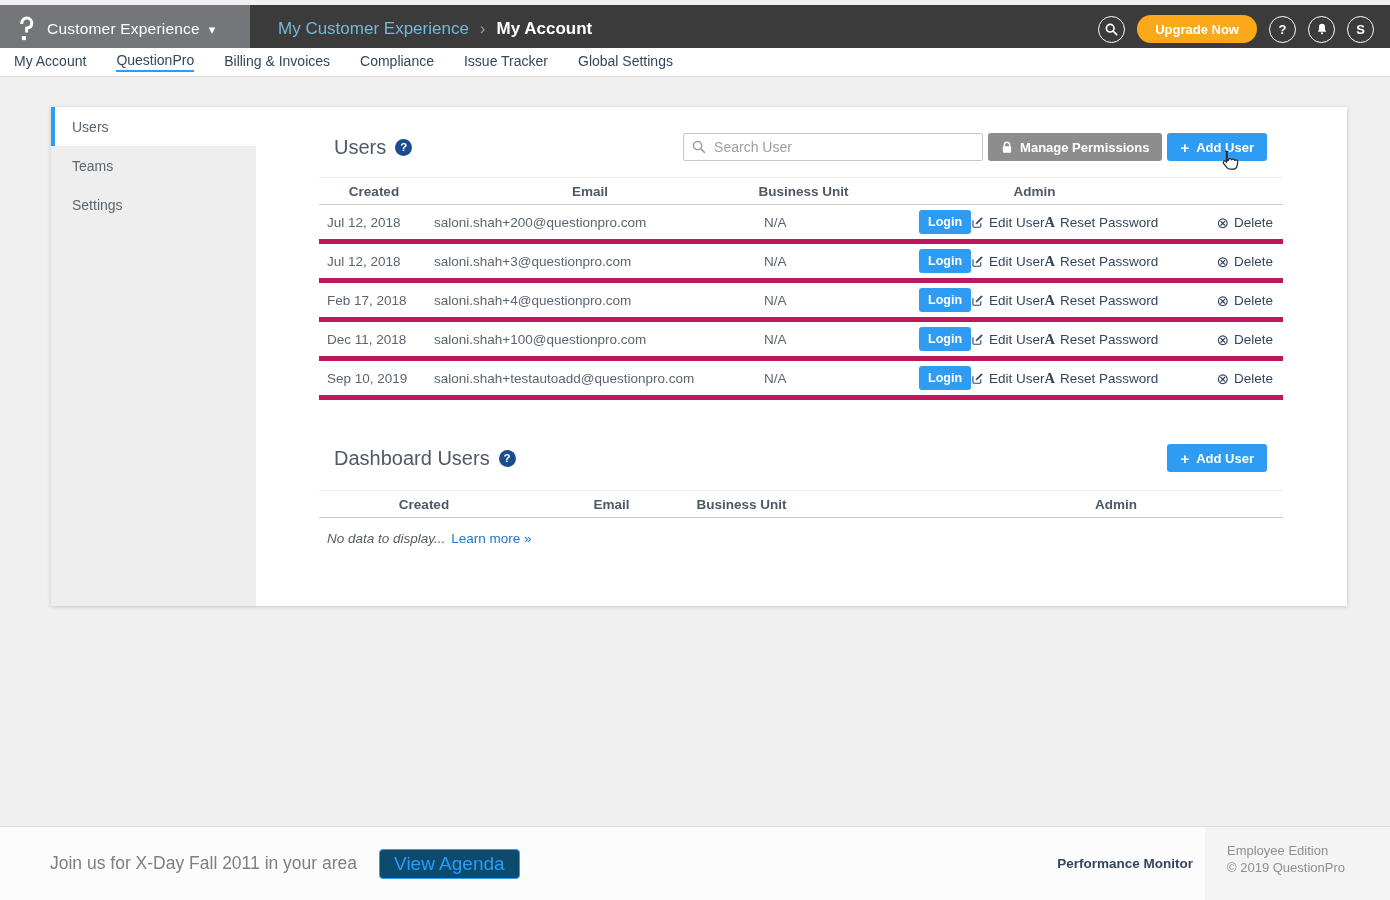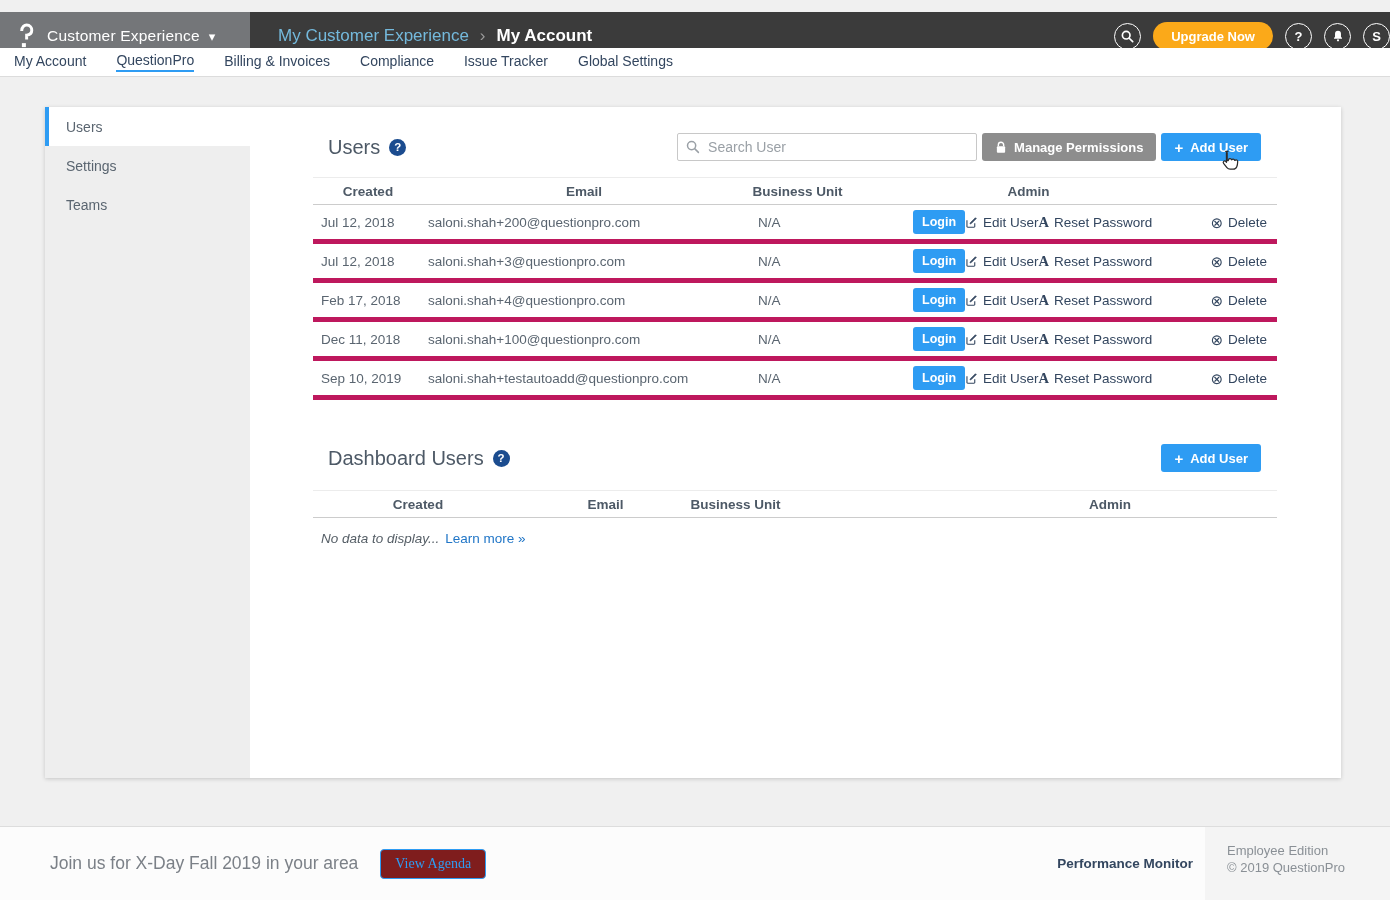--- a/index.html
+++ b/index.html
@@ -6,40 +6,40 @@
     --accent-blue:#2e9cf3; --upgrade-orange:#fba919; --header-gray:#747679;
     --header-dark:#3b3b3b; --breadcrumb-blue:#74b9dc; --navy-text:#33465f;
     --heading-text:#4d5966; --body-text:#5a6570; --muted-text:#7d838a;
     --help-icon-blue:#1b4c8f; --link-blue:#2176c7; --page-bg:#f0f0f0; --sidebar-gray:#eeeeee;
   }
   *{margin:0;padding:0;box-sizing:border-box;}
   html,body{width:1390px;height:900px;overflow:hidden;}
   body{font-family:"Liberation Sans",sans-serif;background:var(--page-bg);position:relative;}
 
   
-  .topbar{position:absolute;left:0;top:12px;width:1390px;height:48px;background:var(--header-dark);display:flex;align-items:center;}
+  .topbar{position:absolute;left:0;top:5px;width:1390px;height:48px;background:var(--header-dark);display:flex;align-items:center;}
   .brand{width:250px;height:48px;background:var(--header-gray);display:flex;align-items:center;padding-left:16px;flex:0 0 auto;cursor:pointer;}
   .brand-logo{display:inline-block;margin-right:12px;line-height:0;}
   .brand-name{color:#fff;font-size:15.5px;letter-spacing:.2px;}
   .brand-caret{color:#fff;font-size:13px;margin-left:9px;}
   .crumbs{display:flex;align-items:flex-end;margin-left:28px;font-size:17px;}
   .crumb-link{color:var(--breadcrumb-blue);cursor:pointer;}
   .crumb-sep{color:#9b9b9b;margin:0 11px;font-size:17px;}
   .crumb-current{color:#fff;font-weight:700;}
-  .topbar-right{margin-left:auto;display:flex;align-items:center;gap:12px;}
+  .topbar-right{margin-left:auto;display:flex;align-items:center;gap:12px;padding-right:16px;}
   .circle-btn{width:27px;height:27px;border-radius:50%;border:1.6px solid #fff;background:transparent;display:flex;align-items:center;justify-content:center;color:#fff;font-size:13px;font-weight:700;cursor:pointer;flex:0 0 auto;}
   .upgrade-btn{height:28px;padding:0 18px;border:none;border-radius:14px;background:var(--upgrade-orange);color:#fff;font-size:13px;font-weight:700;font-family:inherit;cursor:pointer;}
 
   
   .nav{position:absolute;left:0;top:48px;width:1390px;height:29px;background:#fff;border-bottom:1px solid #dcdcdc;display:flex;align-items:center;padding-left:14px;}
   .nav-item{font-size:14px;color:var(--navy-text);margin-right:30px;cursor:pointer;padding-bottom:2px;}
   .nav-item.active{border-bottom:2px solid var(--accent-blue);}
 
   
-  .card{position:absolute;left:45px;top:107px;width:1296px;height:671px;background:#fff;box-shadow:0 1px 4px rgba(0,0,0,.18);}
+  .card{position:absolute;left:51px;top:107px;width:1296px;height:499px;background:#fff;box-shadow:0 1px 4px rgba(0,0,0,.18);}
   .side{position:absolute;left:0;top:0;width:205px;height:100%;background:var(--sidebar-gray);}
   .side-item{height:39px;display:flex;align-items:center;padding-left:21px;font-size:14px;color:var(--body-text);cursor:pointer;}
   .side-item.active{background:#fff;border-left:4px solid var(--accent-blue);padding-left:17px;}
   .content{position:absolute;left:205px;top:0;width:1091px;height:100%;padding:0 64px 0 63px;}
 
   
   .toolbar{display:flex;align-items:center;margin-top:26px;height:28px;}
   .section-title{font-size:20px;color:var(--heading-text);margin-left:15px;display:flex;align-items:center;gap:9px;}
   .help-dot{width:17px;height:17px;border-radius:50%;background:var(--help-icon-blue);color:#fff;font-size:11.5px;font-weight:700;display:inline-flex;align-items:center;justify-content:center;cursor:pointer;}
   .toolbar-right{margin-left:auto;display:flex;align-items:center;gap:5px;margin-right:16px;}
@@ -75,21 +75,21 @@
   .dthead .th{text-align:center;}
   .dthead .th-admin{padding-left:160px;}
   .empty-row{display:flex;align-items:center;gap:6px;height:40px;padding-left:8px;font-size:13.5px;}
   .empty-text{font-style:italic;color:#555e66;}
   .learn-more{color:var(--link-blue);cursor:pointer;}
 
   
   .footer{position:absolute;left:0;top:826px;width:1390px;height:74px;background:#fcfcfc;border-top:1px solid #ddd;}
   .footer-left{position:absolute;left:50px;top:0;height:100%;display:flex;align-items:center;gap:22px;}
   .promo-text{font-size:17.5px;color:#7b8087;}
-  .outline-btn{height:30px;padding:0 14px;background:#7f1d1d;border:1px solid var(--accent-blue);border-radius:4px;color:var(--accent-blue);font-size:14px;font-family:Liberation Serif, serif;cursor:pointer;}
+  .outline-btn{height:30px;padding:0 14px;background:#0c4a6e;border:1px solid var(--accent-blue);border-radius:4px;color:var(--accent-blue);font-size:19px;font-family:Liberation Sans, sans-serif;cursor:pointer;}
   .perf-link{position:absolute;right:197px;top:0;height:100%;display:flex;align-items:center;font-size:13.5px;font-weight:700;color:var(--navy-text);cursor:pointer;}
   .edition-panel{position:absolute;right:0;top:0;width:185px;height:100%;background:#f4f4f4;padding:15px 0 0 22px;font-size:13px;color:#8a9096;line-height:17px;}
 
   
   .cursor{position:absolute;left:1216px;top:148px;width:26px;height:26px;pointer-events:none;z-index:50;}
 </style>
 </head>
 <body>
 
 <div class="topbar">
@@ -134,22 +134,22 @@
   <span class="nav-item active">QuestionPro</span>
   <span class="nav-item">Billing &amp; Invoices</span>
   <span class="nav-item">Compliance</span>
   <span class="nav-item">Issue Tracker</span>
   <span class="nav-item">Global Settings</span>
 </div>
 
 <div class="card">
   <div class="side">
     <div class="side-item active">Users</div>
+    <div class="side-item">Teams</div>
     <div class="side-item">Settings</div>
-    <div class="side-item">Teams</div>
   </div>
 
   <div class="content">
 
     <div class="toolbar">
       <div class="section-title">
         <span>Users</span>
         <span class="help-dot">?</span>
       </div>
       <div class="toolbar-right">
@@ -330,21 +330,21 @@
         <span class="empty-text">No data to display...</span>
         <span class="learn-more">Learn more »</span>
       </div>
     </div>
 
   </div>
 </div>
 
 <div class="footer">
   <div class="footer-left">
-    <span class="promo-text">Join us for X-Day Fall 2019 in your area</span>
+    <span class="promo-text">Join us for X-Day Fall 2011 in your area</span>
     <button class="outline-btn">View Agenda</button>
   </div>
   <span class="perf-link">Performance Monitor</span>
   <div class="edition-panel">
     <div>Employee Edition</div>
     <div>© 2019 QuestionPro</div>
   </div>
 </div>
 
 <svg class="cursor" viewBox="0 0 24 24">

